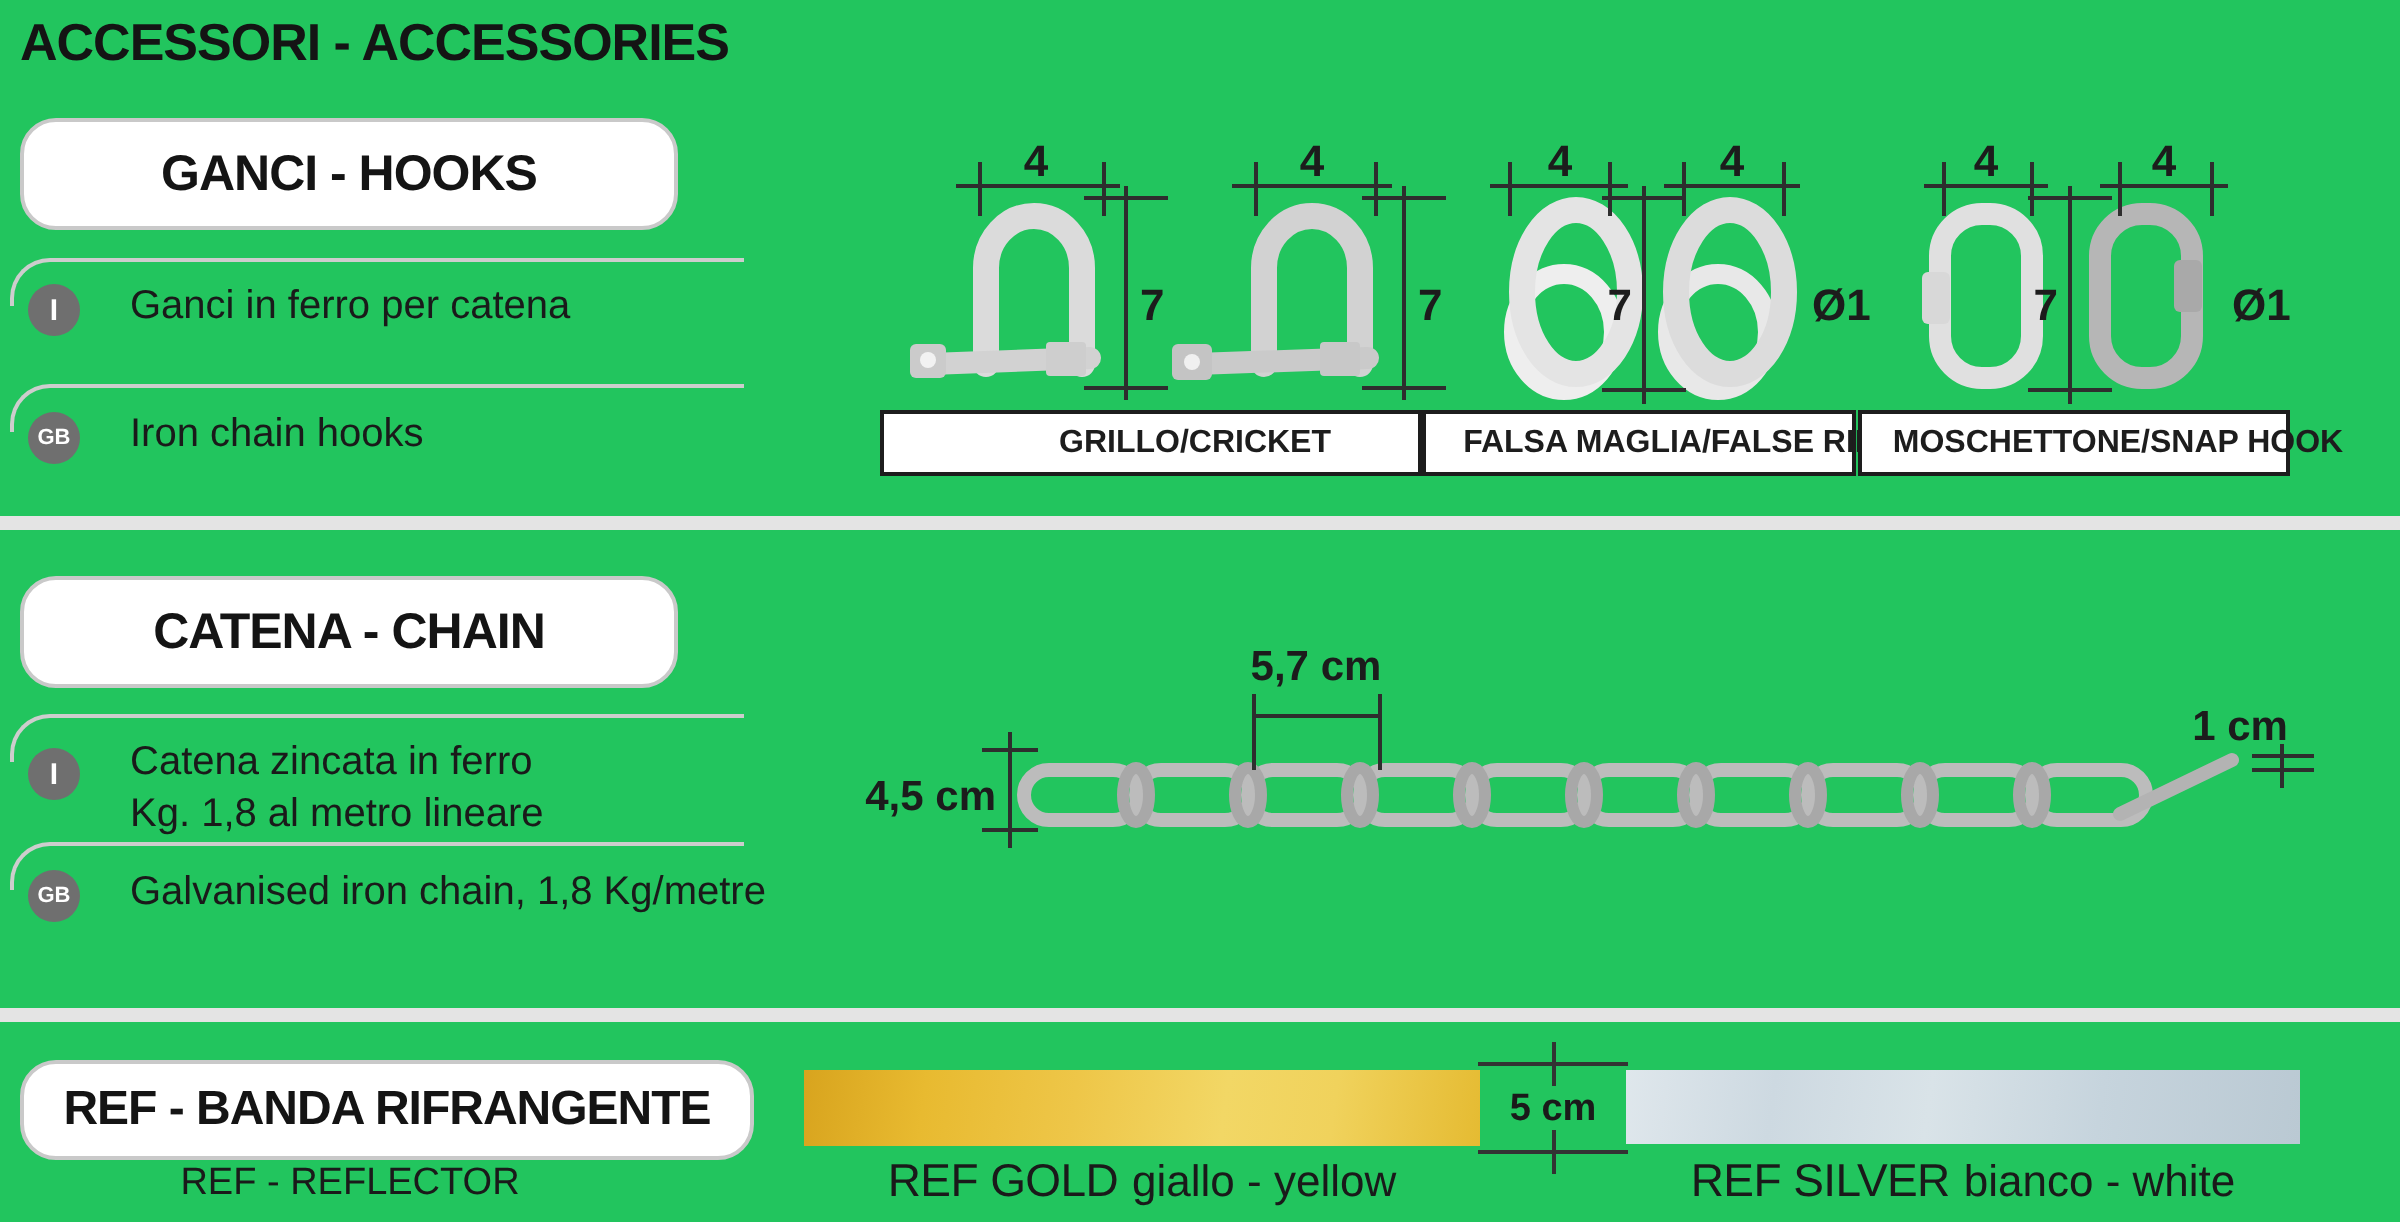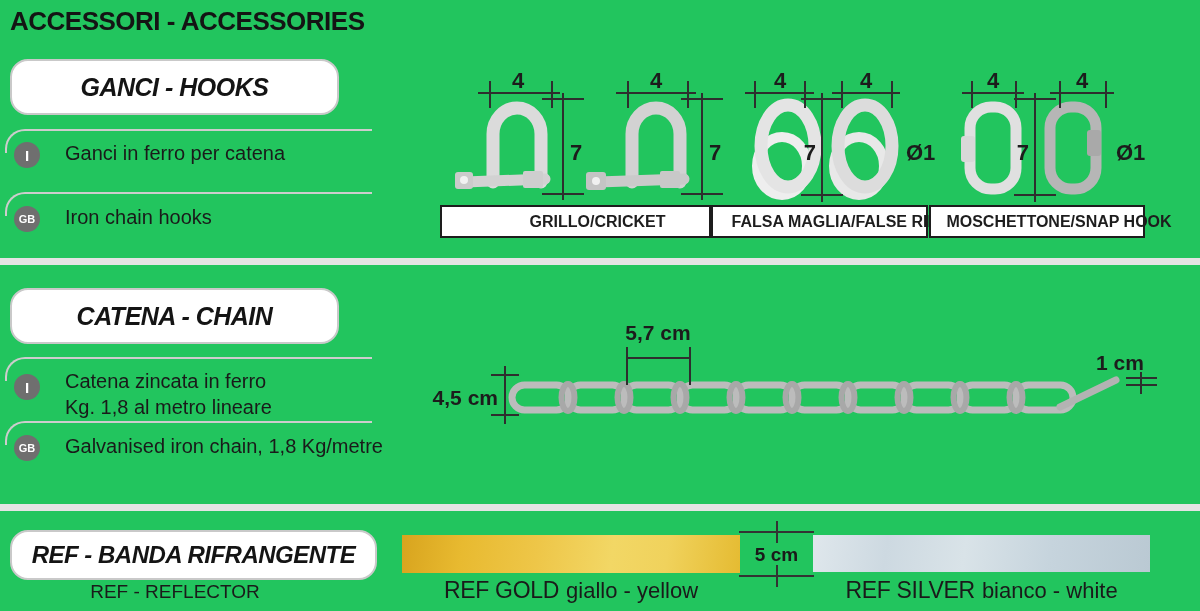--- a/index.html
+++ b/index.html
@@ -8,21 +8,21 @@
     font-family:"Liberation Sans", sans-serif; overflow:hidden; color:#1a1a1a;
   }
   .page-title {
     position:absolute; left:10px; top:6px; margin:0;
     font-size:26px; font-weight:800; letter-spacing:-0.5px; color:#141414;
   }
   .section-box {
     position:absolute; left:10px; width:325px; height:52px;
     border:2px solid #c9c9c9; border-radius:18px; background:#fff;
     display:flex; align-items:center; justify-content:center;
-    font-size:25px; font-weight:800; letter-spacing:-0.5px; color:#141414;font-style:italic;
+    font-size:25px; font-weight:800; letter-spacing:-0.5px; color:#141414;
   }
   .box-ganci  { top:59px; }
   .box-catena { top:288px; }
   .box-ref    { top:530px; width:363px; height:46px; font-size:24px; }
   .info-curve {
     position:absolute; left:5px; width:367px; height:24px;
     border-top:2px solid #cdcdcd; border-left:2px solid #cdcdcd;
     border-top-left-radius:20px; box-sizing:border-box;
   }
   .lang-badge {

